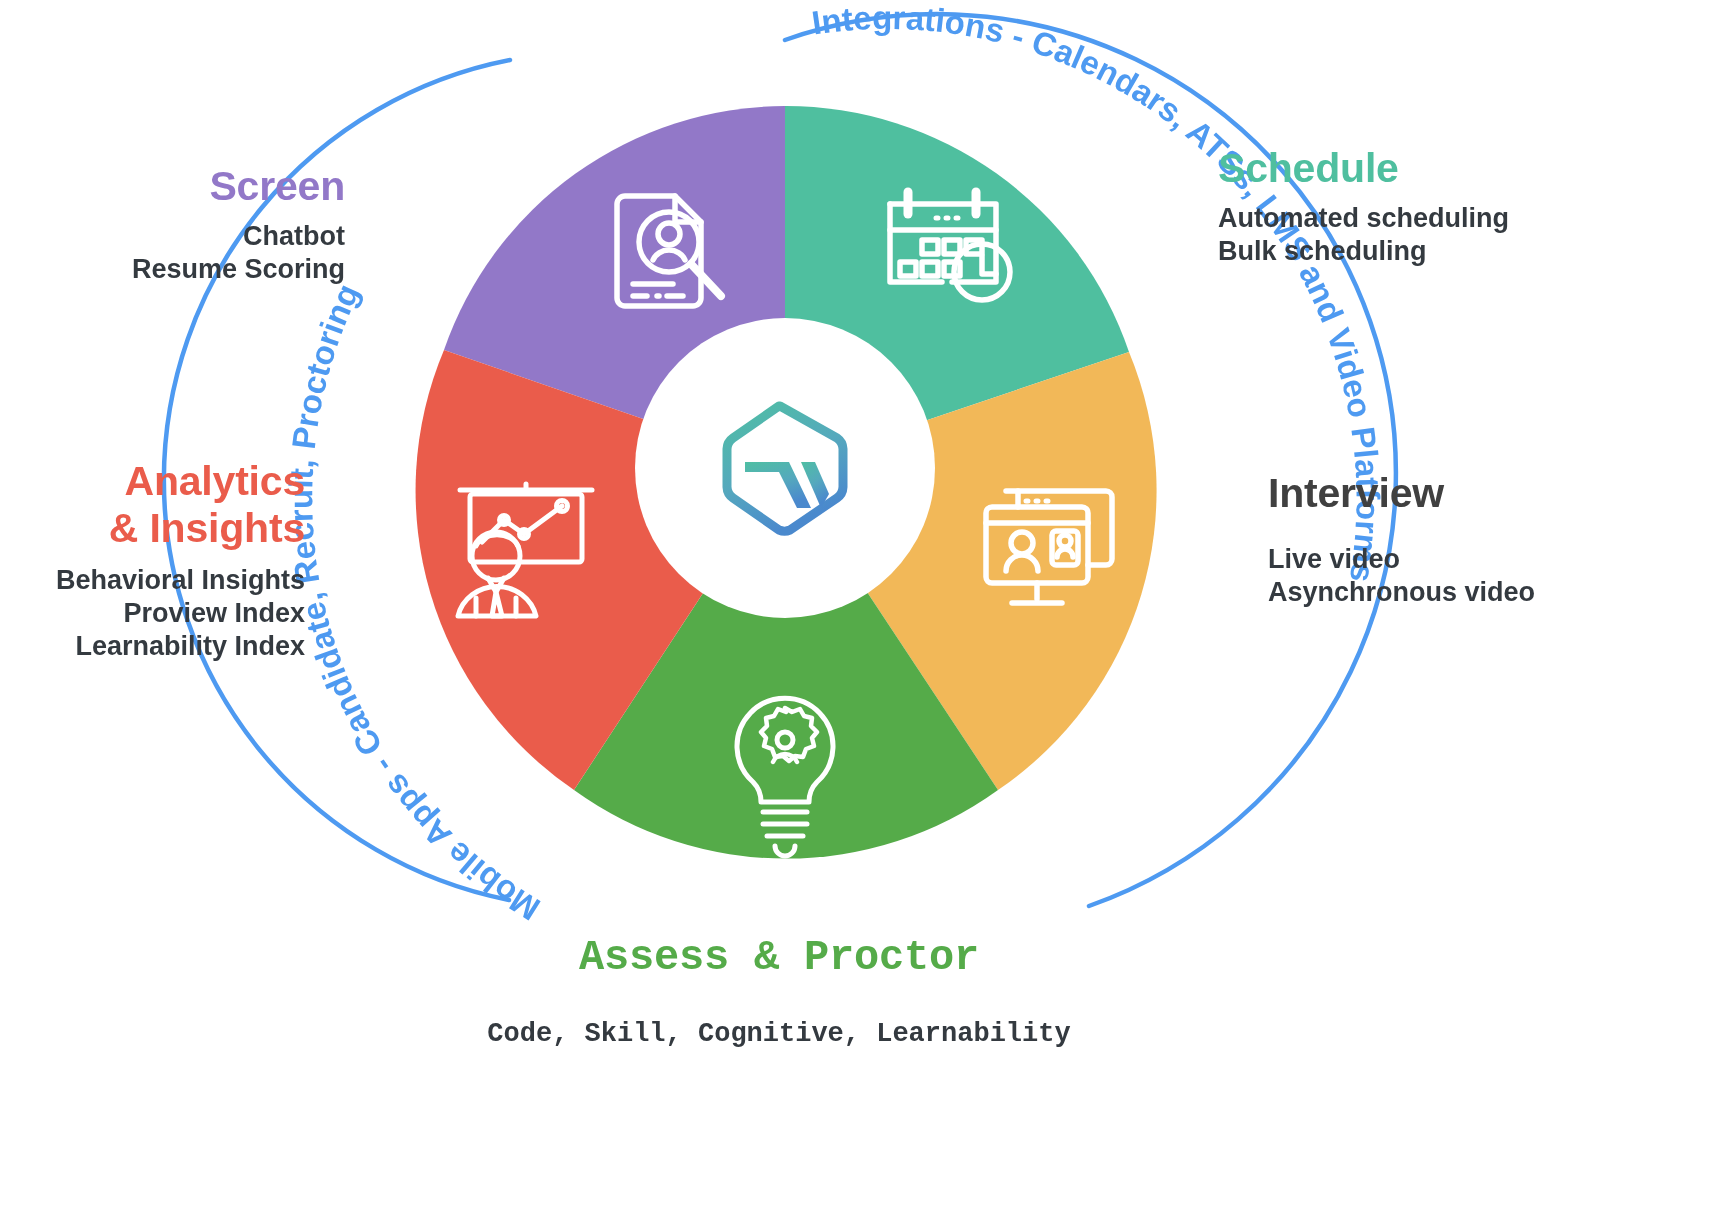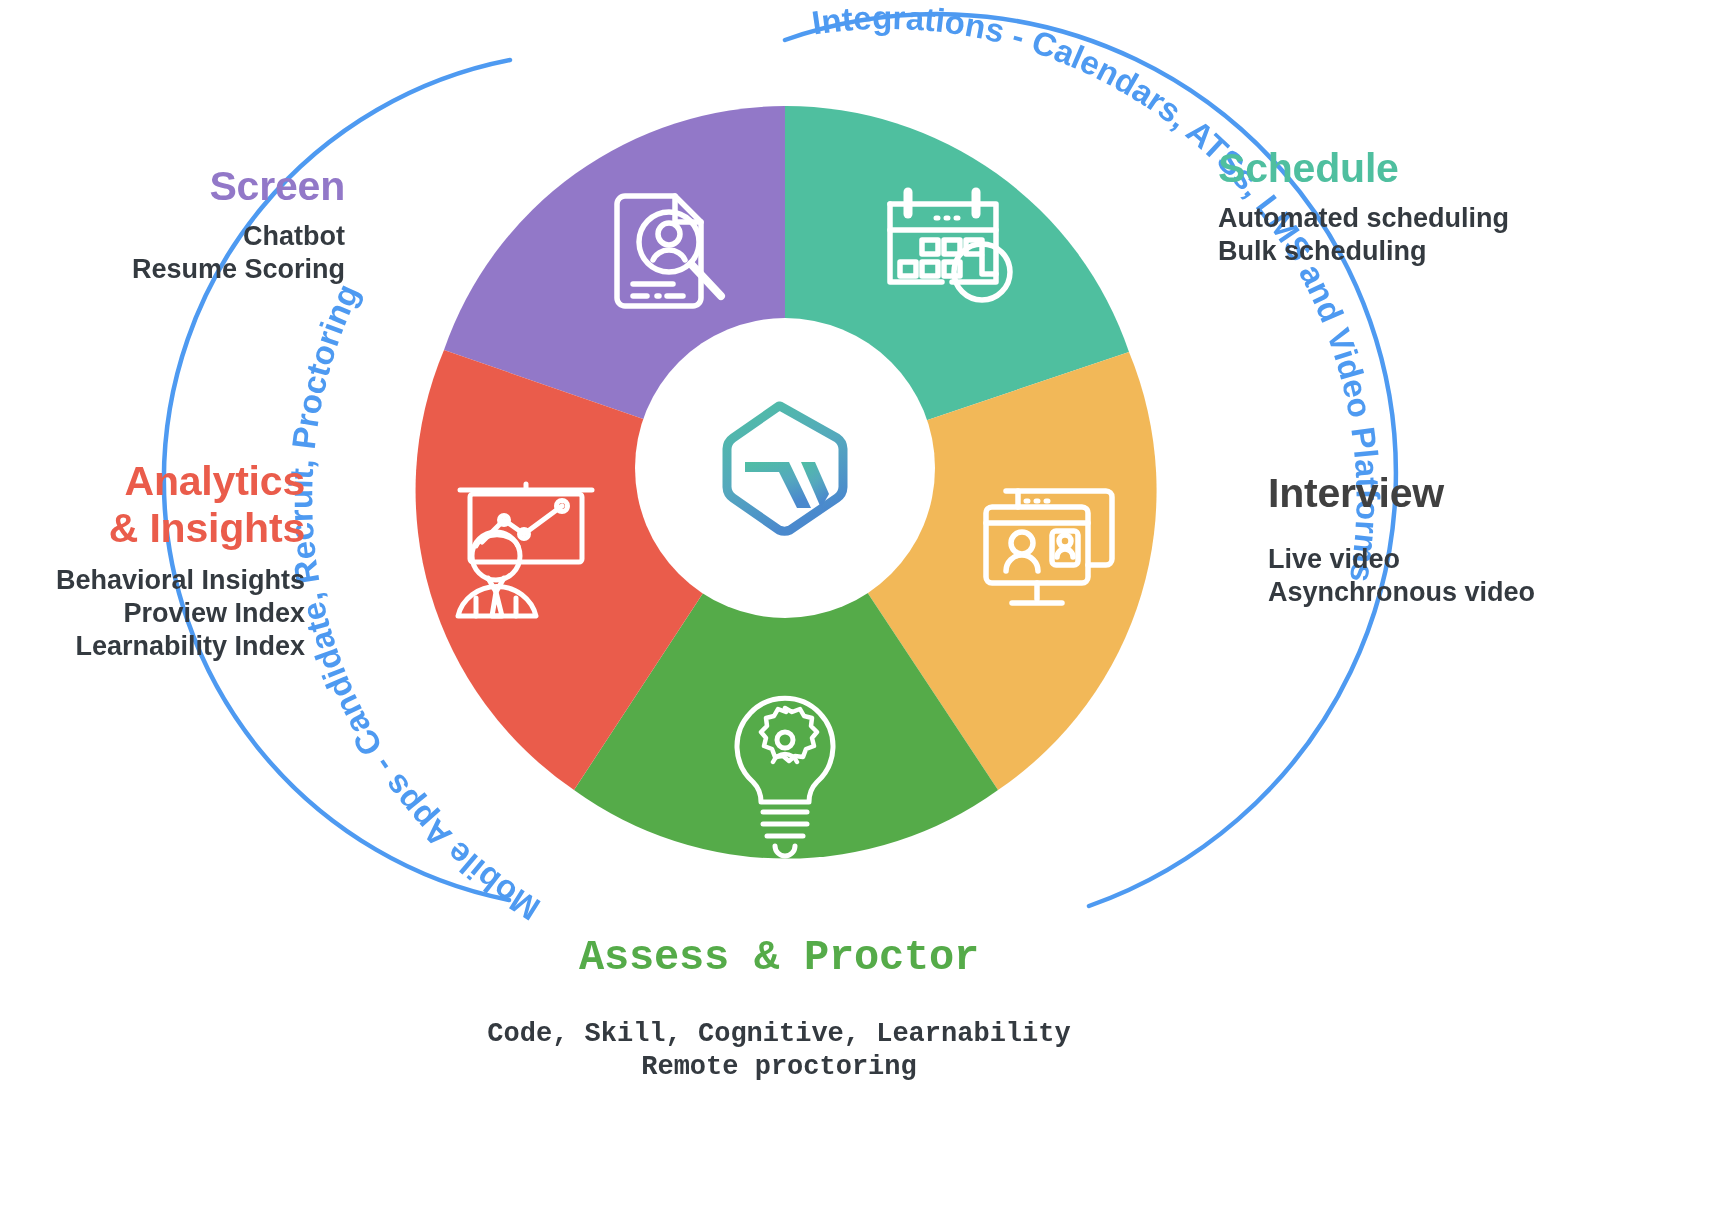--- a/index.html
+++ b/index.html
@@ -207,17 +207,16 @@
     <div class="label-lines">
       <div>Live video</div>
       <div>Asynchronous video</div>
     </div>
   </div>
 
   <div class="label-block" id="lbl-assess">
     <div class="label-title" style="color:#55ab49">Assess &amp; Proctor</div>
     <div class="label-lines">
       <div>Code, Skill, Cognitive, Learnability</div>
-      <div>Remote proctoring</div>
     </div>
   </div>
 
 </div>
 
 </body></html>

